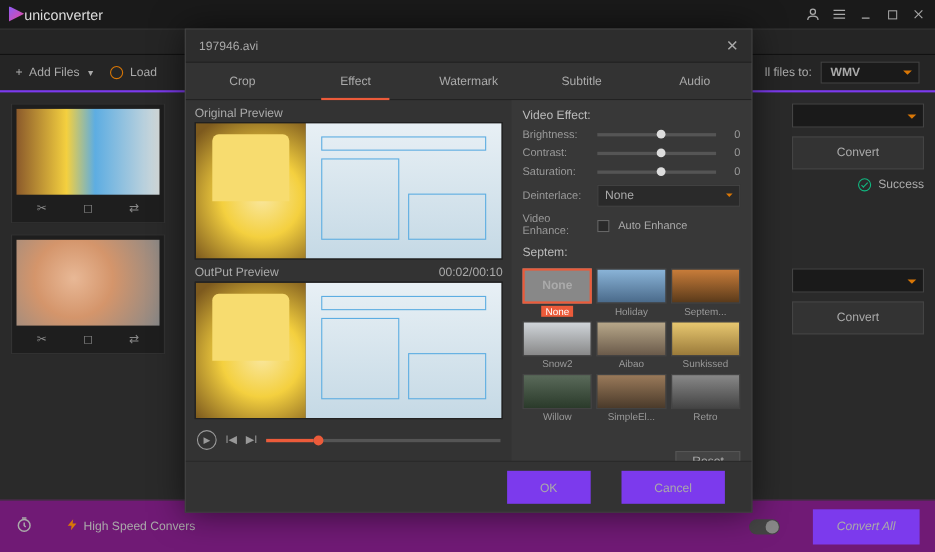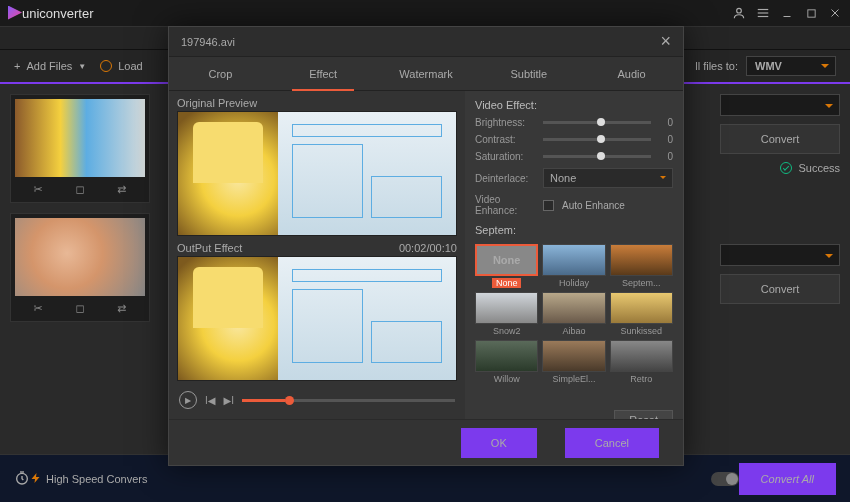--- a/index.html
+++ b/index.html
@@ -27,21 +27,21 @@
 .item-tools{display:flex;justify-content:space-around;padding:6px 2px 2px;}
 .tool-ic{color:#888;cursor:pointer;}
 .right-col{width:120px;display:flex;flex-direction:column;gap:10px;margin-left:auto;position:relative;}
 .right-row{display:flex;flex-direction:column;gap:8px;align-items:stretch;}
 .small-sel{background:#1a1a1a;border:1px solid #444;padding:4px 6px;position:relative;color:#ccc;}
 .small-sel:after{content:"";position:absolute;right:6px;top:9px;border:4px solid transparent;border-top-color:#d97706;}
 .convert-btn{background:#333;border:1px solid #444;padding:8px 0;text-align:center;color:#ddd;cursor:pointer;}
 .success{color:#10b981;display:flex;align-items:center;gap:6px;font-size:10px;justify-content:flex-end;}
 .success-ic{width:12px;height:12px;border:1.5px solid #10b981;border-radius:50%;position:relative;}
 .success-ic:after{content:"";position:absolute;left:2px;top:3px;width:5px;height:2px;border-left:1.5px solid #10b981;border-bottom:1.5px solid #10b981;transform:rotate(-45deg);}
-.bottom-bar{position:absolute;bottom:0;left:0;right:0;height:48px;background:#0f172a;display:flex;align-items:center;padding:0 14px;gap:0;border-top:1px solid #333;}
+.bottom-bar{position:absolute;bottom:0;left:0;right:0;height:48px;background:#701a75;display:flex;align-items:center;padding:0 14px;gap:30px;border-top:1px solid #333;}
 .clock-ic{color:#888;}
 .speed{color:#d97706;display:flex;align-items:center;gap:4px;}
 .toggle{width:28px;height:14px;background:#444;border-radius:7px;position:relative;margin-left:auto;}
 .toggle:after{content:"";position:absolute;right:1px;top:1px;width:12px;height:12px;background:#888;border-radius:50%;}
 .convert-all{background:#7c3aed;color:#fff;padding:10px 22px;cursor:pointer;border:none;font-style:italic;}
 
 .modal{position:absolute;left:168px;top:26px;width:516px;height:440px;background:#333;border:1px solid #444;display:flex;flex-direction:column;box-shadow:0 0 30px rgba(0,0,0,.6);}
 .modal-head{height:30px;display:flex;align-items:center;padding:0 12px;background:#2d2d2d;border-bottom:1px solid #222;}
 .modal-title{color:#aaa;font-size:11px;}
 .modal-close{margin-left:auto;font-size:18px;color:#aaa;cursor:pointer;}
@@ -245,21 +245,21 @@
         <div class="pv-scene">
             <div class="pv-lamp"></div>
             <div class="pv-screen">
           <div class="pv-box" style="left:8%;top:10%;width:84%;height:10%;"></div>
           <div class="pv-box" style="left:8%;top:26%;width:40%;height:60%;"></div>
           <div class="pv-box" style="left:52%;top:52%;width:40%;height:34%;"></div>
         </div>
           </div>
       </div>
       <div class="pv-label">
-        <span>OutPut Effect</span>
+        <span>OutPut Preview</span>
         <span>00:02/00:10</span>
       </div>
       <div class="pv-img">
         <div class="pv-scene">
             <div class="pv-lamp"></div>
             <div class="pv-screen">
           <div class="pv-box" style="left:8%;top:10%;width:84%;height:10%;"></div>
           <div class="pv-box" style="left:8%;top:26%;width:40%;height:60%;"></div>
           <div class="pv-box" style="left:52%;top:52%;width:40%;height:34%;"></div>
         </div>

